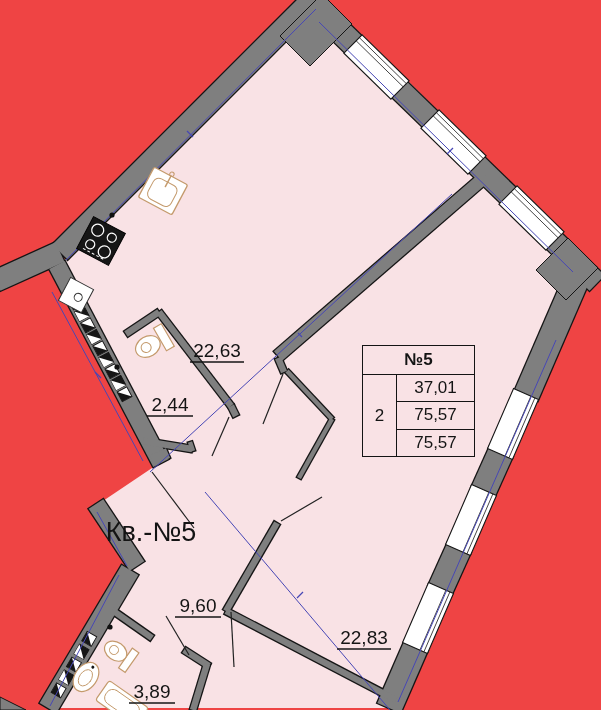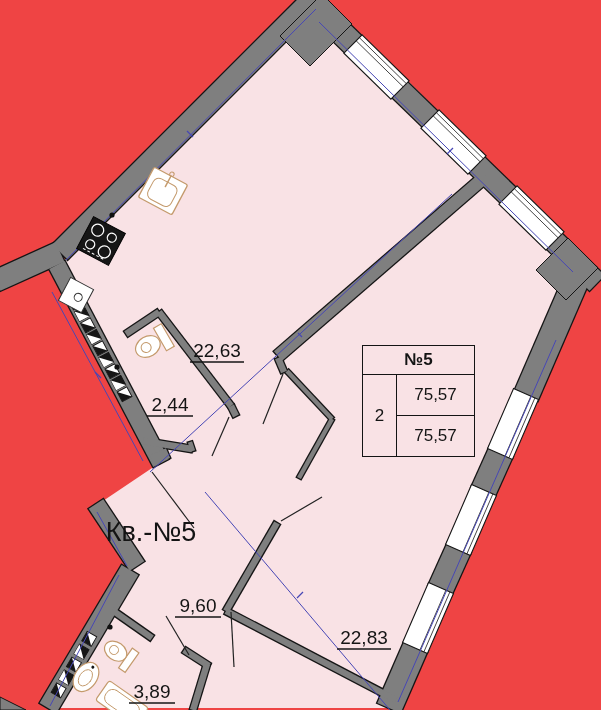--- a/index.html
+++ b/index.html
@@ -270,19 +270,20 @@
     <line class="lbl-u" x1="129" y1="703" x2="175" y2="703"></line>
     <text class="apt-label" x="151" y="541">Кв.-№5</text>
   </g>
 </svg>
 
 <div class="info-table">
   <div class="it-header">№5</div>
   <div class="it-body">
     <div class="it-col1">2</div>
     <div class="it-col2">
+      <div class="it-cell">37,01</div>
       <div class="it-cell">75,57</div>
       <div class="it-cell">75,57</div>
     </div>
   </div>
 </div>
 
 </div>
 
 </body></html>

